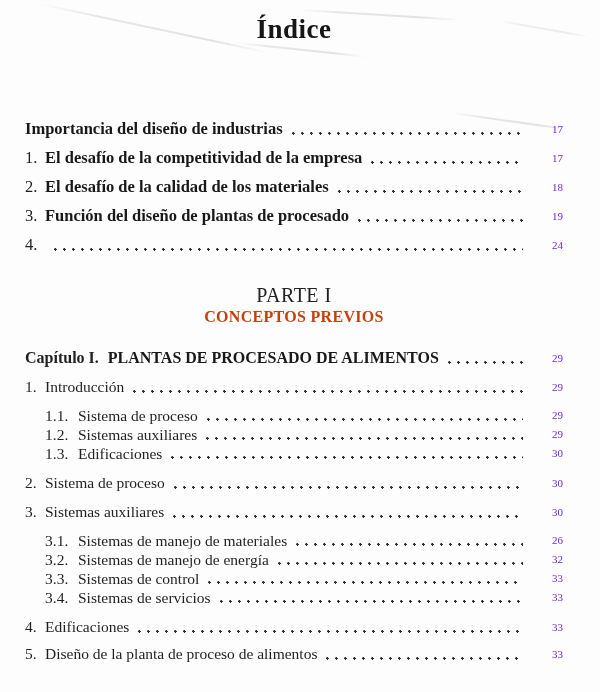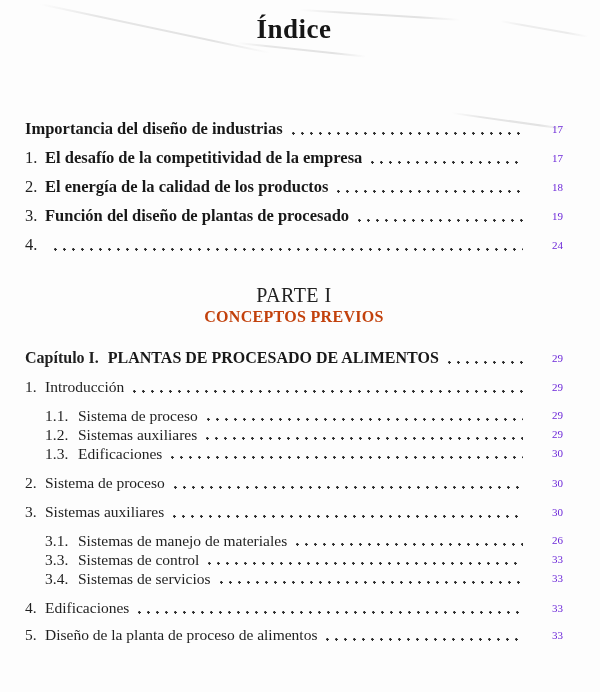--- a/index.html
+++ b/index.html
@@ -77,21 +77,21 @@
         <span class="pnum">17</span>
       </div>
       <div class="row">
         <span class="num">1.</span>
         <span class="label b">El desafío de la competitividad de la empresa</span>
         <span class="leader"></span>
         <span class="pnum">17</span>
       </div>
       <div class="row">
         <span class="num">2.</span>
-        <span class="label b">El energía de la calidad de los productos</span>
+        <span class="label b">El desafío de la calidad de los materiales</span>
         <span class="leader"></span>
         <span class="pnum">18</span>
       </div>
       <div class="row">
         <span class="num">3.</span>
         <span class="label b">Función del diseño de plantas de procesado</span>
         <span class="leader"></span>
         <span class="pnum">19</span>
       </div>
       <div class="row">
@@ -152,20 +152,26 @@
       <span class="pnum">30</span>
     </div>
 
     <div class="row ch sub mt9">
       <span class="num">3.1.</span>
       <span class="label">Sistemas de manejo de materiales</span>
       <span class="leader"></span>
       <span class="pnum">26</span>
     </div>
     <div class="row ch sub">
+      <span class="num">3.2.</span>
+      <span class="label">Sistemas de manejo de energía</span>
+      <span class="leader"></span>
+      <span class="pnum">32</span>
+    </div>
+    <div class="row ch sub">
       <span class="num">3.3.</span>
       <span class="label">Sistemas de control</span>
       <span class="leader"></span>
       <span class="pnum">33</span>
     </div>
     <div class="row ch sub">
       <span class="num">3.4.</span>
       <span class="label">Sistemas de servicios</span>
       <span class="leader"></span>
       <span class="pnum">33</span>

